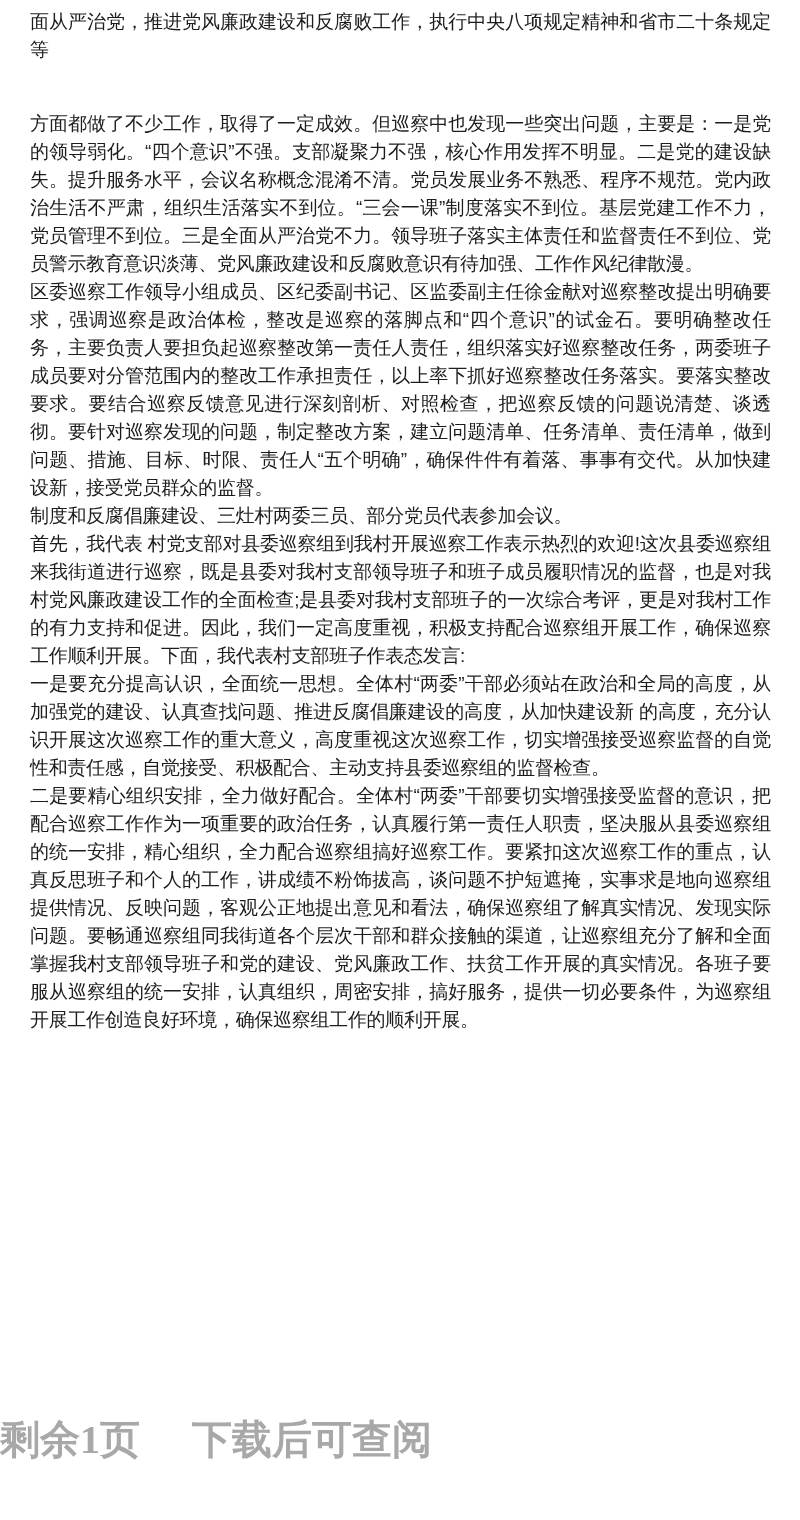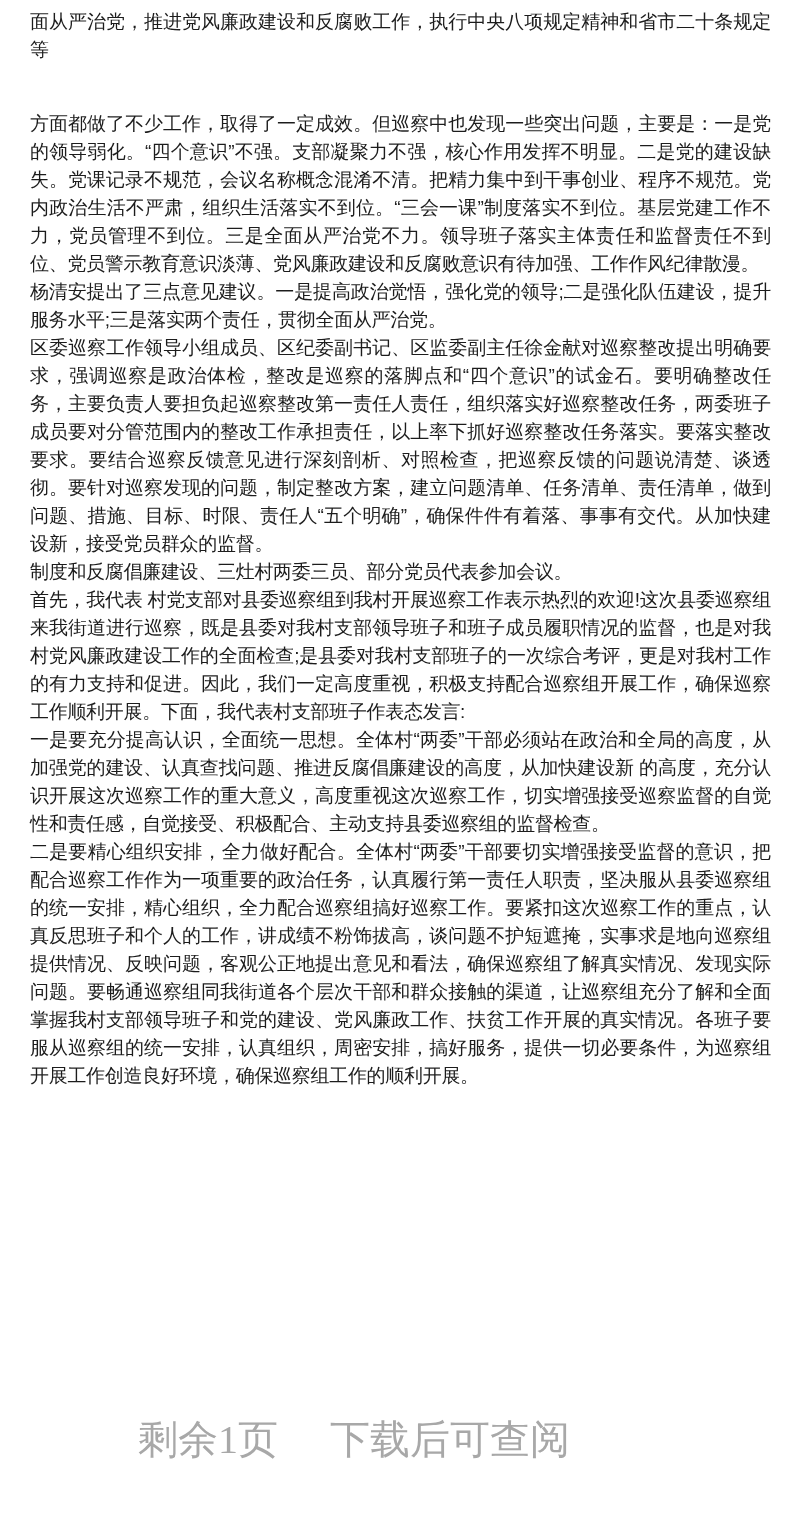--- a/index.html
+++ b/index.html
@@ -34,42 +34,41 @@
     word-break: break-all;
   }
   .doc-body p.after-break {
     margin-top: 46px;
   }
   .preview-footer {
     position: absolute;
     top: 1414px;
     left: 0;
     width: 708px;
-    text-align: center;
+    text-align: left;
     color: #a8a8a8;
     font-family: "Liberation Serif", "DejaVu Serif", serif;
-    font-weight: normal;
+    font-weight: bold;
     font-size: 40px;
     line-height: 52px;
     white-space: nowrap;
   }
   .preview-footer .part-gap {
     display: inline-block;
     width: 52px;
   }
 </style>
 </head>
 <body>
 
 <div class="page">
 
   <div class="doc-body">
     <p>面从严治党，推进党风廉政建设和反腐败工作，执行中央八项规定精神和省市二十条规定等</p>
-    <p class="after-break">方面都做了不少工作，取得了一定成效。但巡察中也发现一些突出问题，主要是：一是党的领导弱化。“四个意识”不强。支部凝聚力不强，核心作用发挥不明显。二是党的建设缺失。党课记录不规范，会议名称概念混淆不清。把精力集中到干事创业、程序不规范。党内政治生活不严肃，组织生活落实不到位。“三会一课”制度落实不到位。基层党建工作不力，党员管理不到位。三是全面从严治党不力。领导班子落实主体责任和监督责任不到位、党员警示教育意识淡薄、党风廉政建设和反腐败意识有待加强、工作作风纪律散漫。</p>
-    <p>杨清安提出了三点意见建议。一是提高政治觉悟，强化党的领导;二是强化队伍建设，提升服务水平;三是落实两个责任，贯彻全面从严治党。</p>
+    <p class="after-break">方面都做了不少工作，取得了一定成效。但巡察中也发现一些突出问题，主要是：一是党的领导弱化。“四个意识”不强。支部凝聚力不强，核心作用发挥不明显。二是党的建设缺失。提升服务水平，会议名称概念混淆不清。党员发展业务不熟悉、程序不规范。党内政治生活不严肃，组织生活落实不到位。“三会一课”制度落实不到位。基层党建工作不力，党员管理不到位。三是全面从严治党不力。领导班子落实主体责任和监督责任不到位、党员警示教育意识淡薄、党风廉政建设和反腐败意识有待加强、工作作风纪律散漫。</p>
     <p>区委巡察工作领导小组成员、区纪委副书记、区监委副主任徐金献对巡察整改提出明确要求，强调巡察是政治体检，整改是巡察的落脚点和“四个意识”的试金石。要明确整改任务，主要负责人要担负起巡察整改第一责任人责任，组织落实好巡察整改任务，两委班子成员要对分管范围内的整改工作承担责任，以上率下抓好巡察整改任务落实。要落实整改要求。要结合巡察反馈意见进行深刻剖析、对照检查，把巡察反馈的问题说清楚、谈透彻。要针对巡察发现的问题，制定整改方案，建立问题清单、任务清单、责任清单，做到问题、措施、目标、时限、责任人“五个明确”，确保件件有着落、事事有交代。从加快建设新，接受党员群众的监督。</p>
     <p>制度和反腐倡廉建设、三灶村两委三员、部分党员代表参加会议。</p>
     <p>首先，我代表 村党支部对县委巡察组到我村开展巡察工作表示热烈的欢迎!这次县委巡察组来我街道进行巡察，既是县委对我村支部领导班子和班子成员履职情况的监督，也是对我村党风廉政建设工作的全面检查;是县委对我村支部班子的一次综合考评，更是对我村工作的有力支持和促进。因此，我们一定高度重视，积极支持配合巡察组开展工作，确保巡察工作顺利开展。下面，我代表村支部班子作表态发言:</p>
     <p>一是要充分提高认识，全面统一思想。全体村“两委”干部必须站在政治和全局的高度，从加强党的建设、认真查找问题、推进反腐倡廉建设的高度，从加快建设新 的高度，充分认识开展这次巡察工作的重大意义，高度重视这次巡察工作，切实增强接受巡察监督的自觉性和责任感，自觉接受、积极配合、主动支持县委巡察组的监督检查。</p>
     <p>二是要精心组织安排，全力做好配合。全体村“两委”干部要切实增强接受监督的意识，把配合巡察工作作为一项重要的政治任务，认真履行第一责任人职责，坚决服从县委巡察组的统一安排，精心组织，全力配合巡察组搞好巡察工作。要紧扣这次巡察工作的重点，认真反思班子和个人的工作，讲成绩不粉饰拔高，谈问题不护短遮掩，实事求是地向巡察组提供情况、反映问题，客观公正地提出意见和看法，确保巡察组了解真实情况、发现实际问题。要畅通巡察组同我街道各个层次干部和群众接触的渠道，让巡察组充分了解和全面掌握我村支部领导班子和党的建设、党风廉政工作、扶贫工作开展的真实情况。各班子要服从巡察组的统一安排，认真组织，周密安排，搞好服务，提供一切必要条件，为巡察组开展工作创造良好环境，确保巡察组工作的顺利开展。</p>
   </div>
 
   <div class="preview-footer">
     <span>剩余1页</span><span class="part-gap"></span><span>下载后可查阅</span>
   </div>

